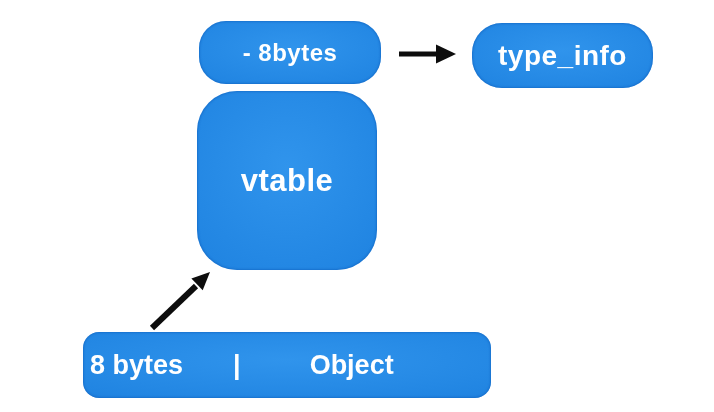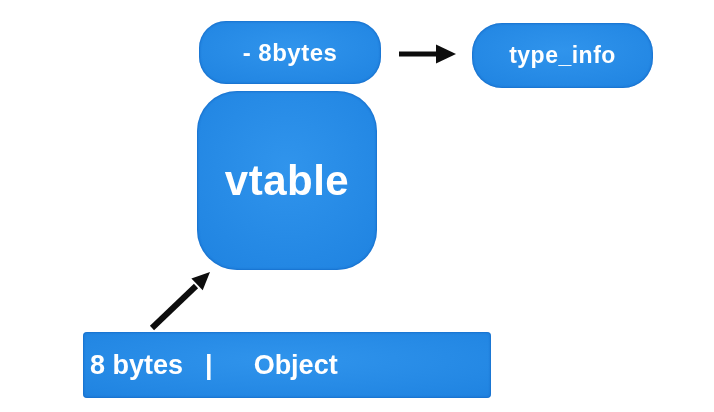--- a/index.html
+++ b/index.html
@@ -33,37 +33,38 @@
     left: 199px; top: 21px;
     width: 182px; height: 63px;
     border-radius: 27px;
     font-size: 24px;
     letter-spacing: 0.5px;
   }
   .node-type-info {
     left: 472px; top: 23px;
     width: 181px; height: 65px;
     border-radius: 30px;
-    font-size: 23px;
+    font-size: 28px;
     letter-spacing: 0.5px;
   }
   .node-vtable {
     left: 197px; top: 91px;
     width: 180px; height: 179px;
     border-radius: 40px;
-    font-size: 42px;
+    font-size: 31px;
     letter-spacing: 0.5px;
   }
   .node-object {
     left: 83px; top: 332px;
     width: 408px; height: 66px;
-    border-radius: 4px;
+    border-radius: 16px;
     font-size: 27px;
     justify-content: flex-start;
     padding-left: 7px;
+    gap: 28px;
   }
   .node-object .divider {
     margin-left: 22px;
     font-weight: bold;
   }
   .node-object .object-label {
     margin-left: 41px;
   }
   .overlay {
     position: absolute;

